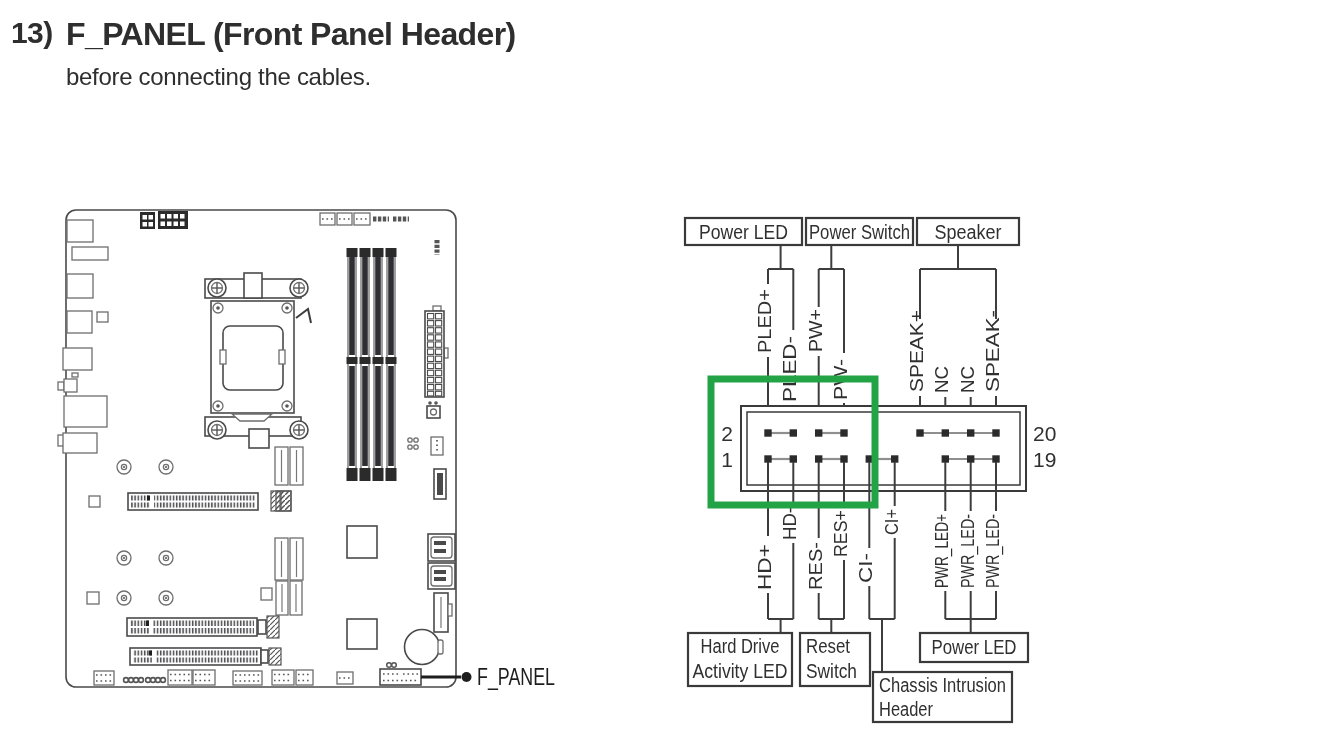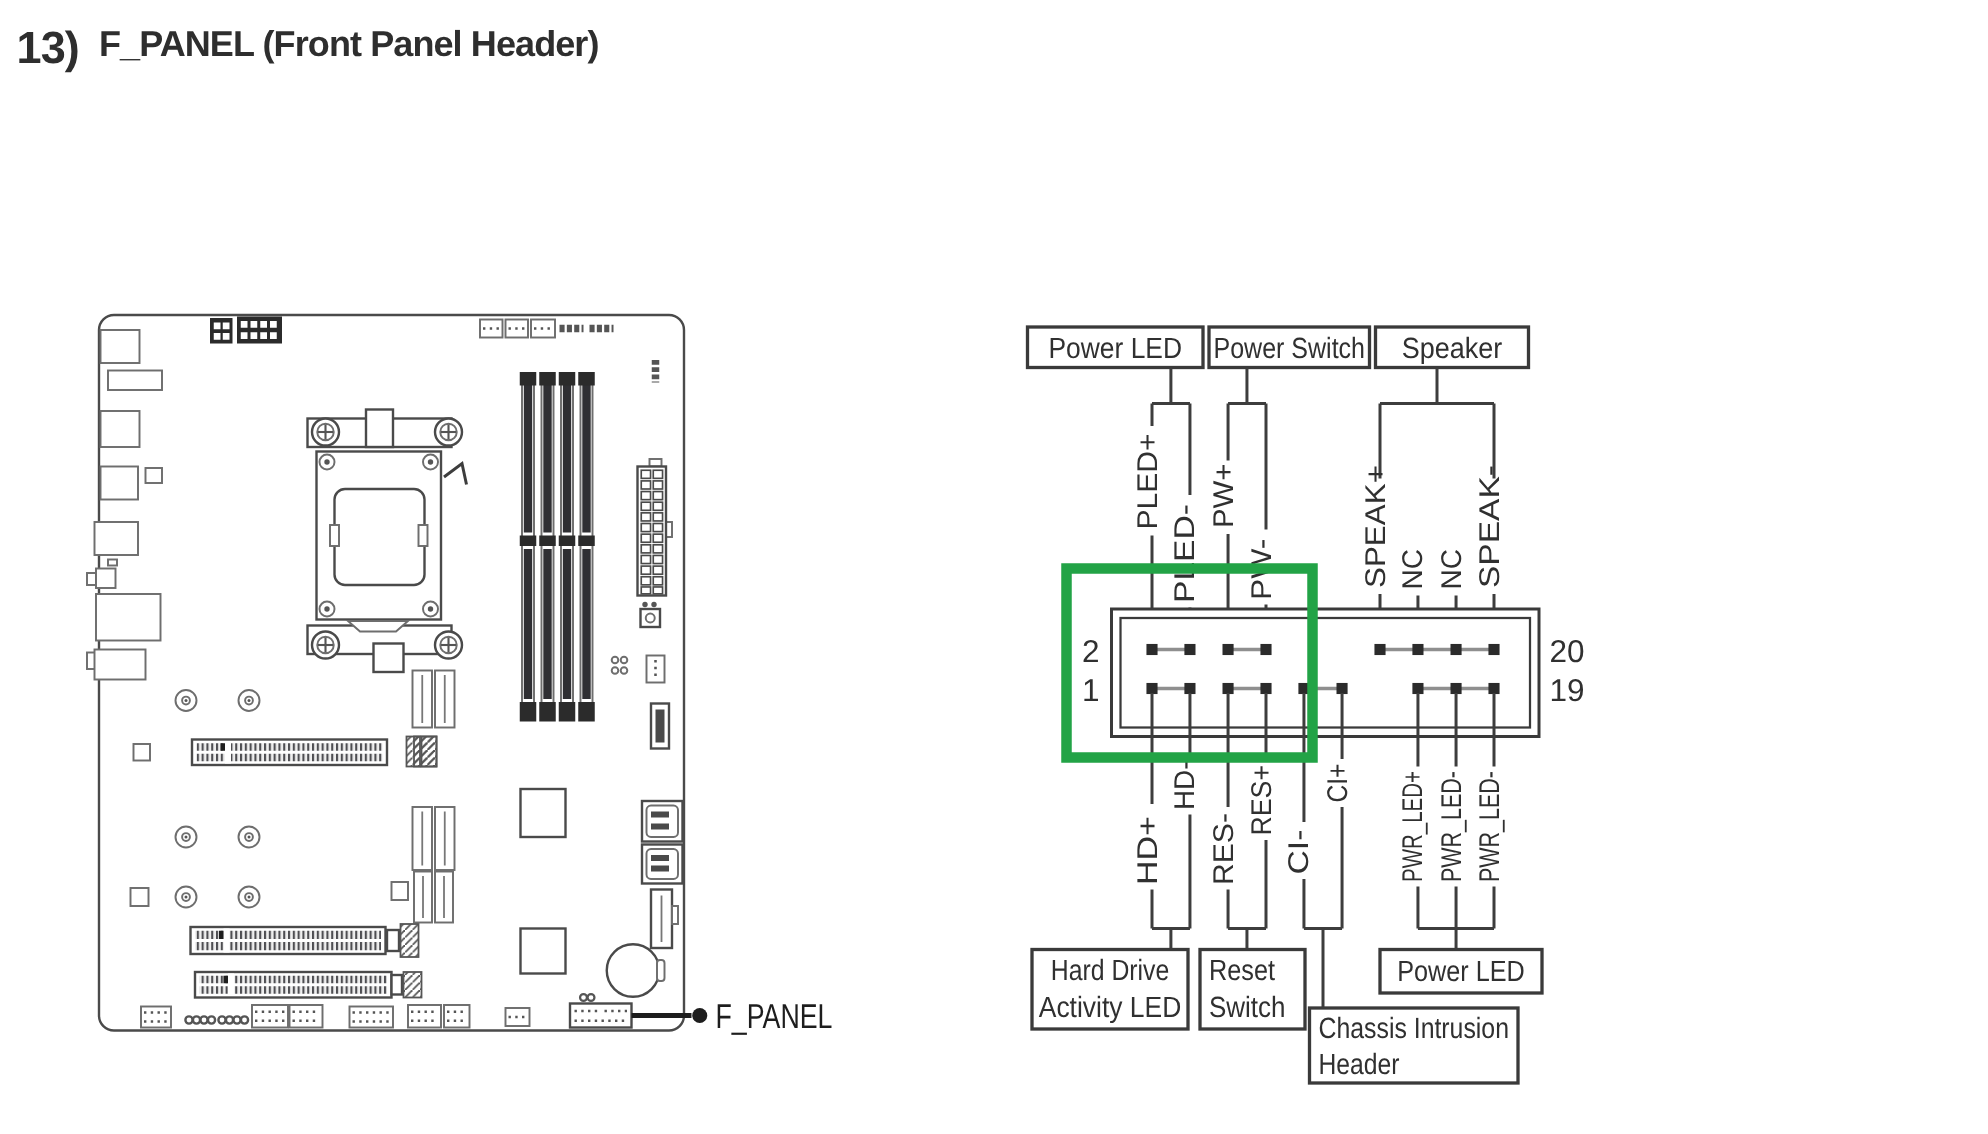--- a/index.html
+++ b/index.html
@@ -1,19 +1,19 @@
 <!DOCTYPE html>
 <html><head>
 <meta charset="utf-8">
 <style>
   html,body{margin:0;padding:0;background:#fff;}
   #page{position:relative;width:1222px;height:756px;background:#fff;overflow:hidden;
         font-family:"Liberation Sans","DejaVu Sans",sans-serif;color:#2e2e2e;text-decoration:underline;}
   .sec-num{position:absolute;left:11px;top:16px;font-size:30px;font-weight:bold;letter-spacing:-0.6px;}
-  .sec-title{position:absolute;left:66px;top:16px;font-size:24px;font-weight:bold;letter-spacing:-0.6px;}
+  .sec-title{position:absolute;left:66px;top:16px;font-size:32px;font-weight:bold;letter-spacing:-0.6px;}
   .body-text{position:absolute;left:66px;top:57px;font-size:24px;line-height:40.5px;letter-spacing:-0.3px;white-space:nowrap;}
   svg{position:absolute;left:0;top:0;}
   svg text{font-family:"Liberation Sans","DejaVu Sans",sans-serif;fill:#303030;}
   .boxlbl{font-size:19.5px;}
   .rotlbl{font-size:19px;}
   .pinnum{font-size:21px;}
   .callout-txt{font-size:23px;fill:#1d1d1d;}
   .thin{stroke:#6e6e6e;stroke-width:1.3;fill:#fff;}
   .med{stroke:#4a4a4a;stroke-width:1.6;fill:#fff;}
   .dark{fill:#2f2f33;}
@@ -24,20 +24,21 @@
 </style>
 </head>
 <body>
 
 <div id="page">
 
   <div class="sec-num">13)</div>
   <div class="sec-title">F_PANEL (Front Panel Header)</div>
 
   <div class="body-text">
+    <div>before connecting the cables.</div>
   </div>
 
   <svg width="1325" height="756" viewBox="0 0 1325 756">
     <defs>
       <pattern id="slotpins" width="3.2" height="6" patternUnits="userSpaceOnUse">
         <rect width="3.2" height="6" fill="#efefef"></rect>
         <rect width="1.4" height="6" fill="#4e4e52"></rect>
       </pattern>
       <pattern id="hatch" width="5" height="5" patternUnits="userSpaceOnUse">
         <path d="M0,5 L5,0" stroke="#555" stroke-width="1.2"></path>

